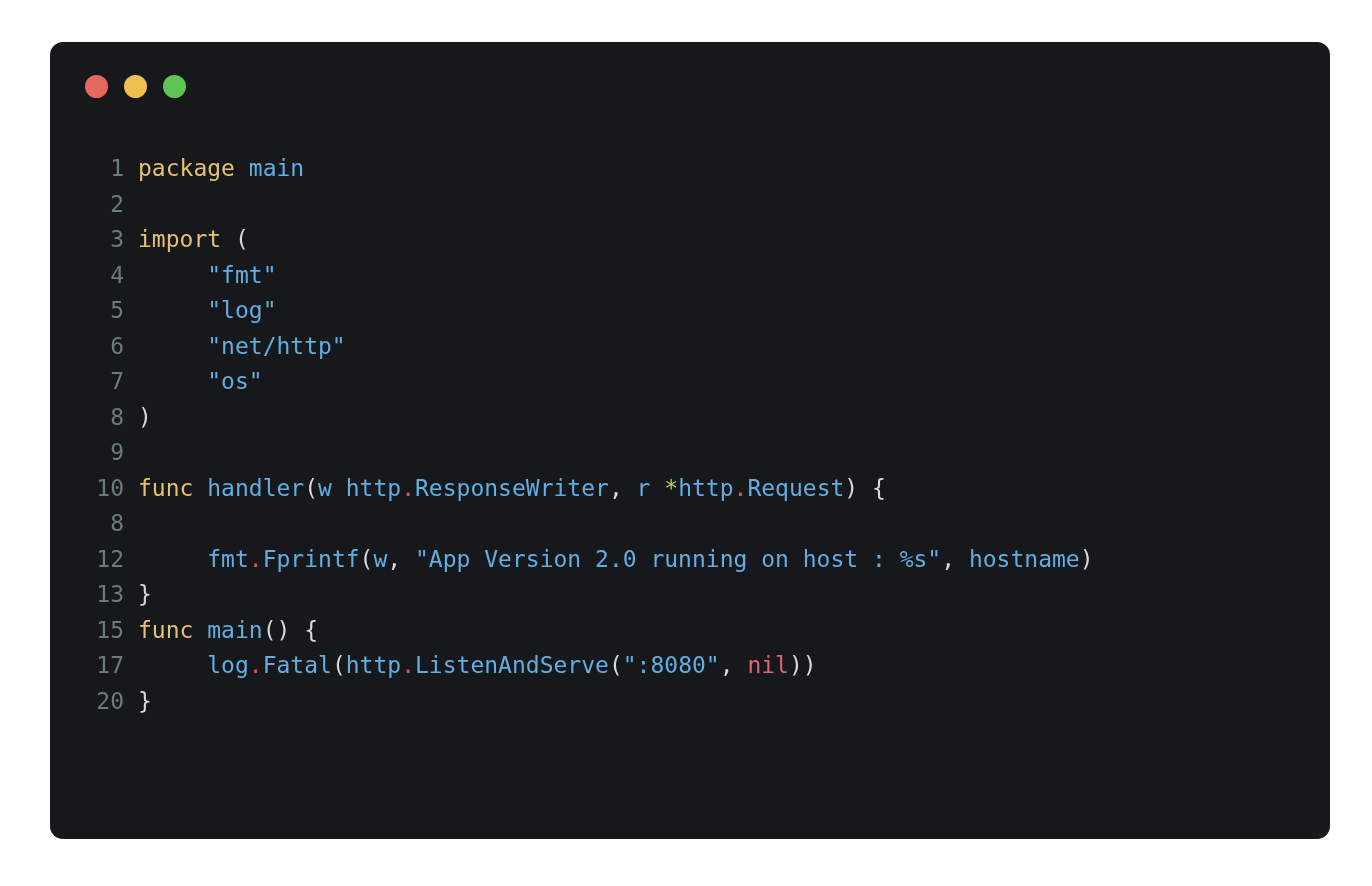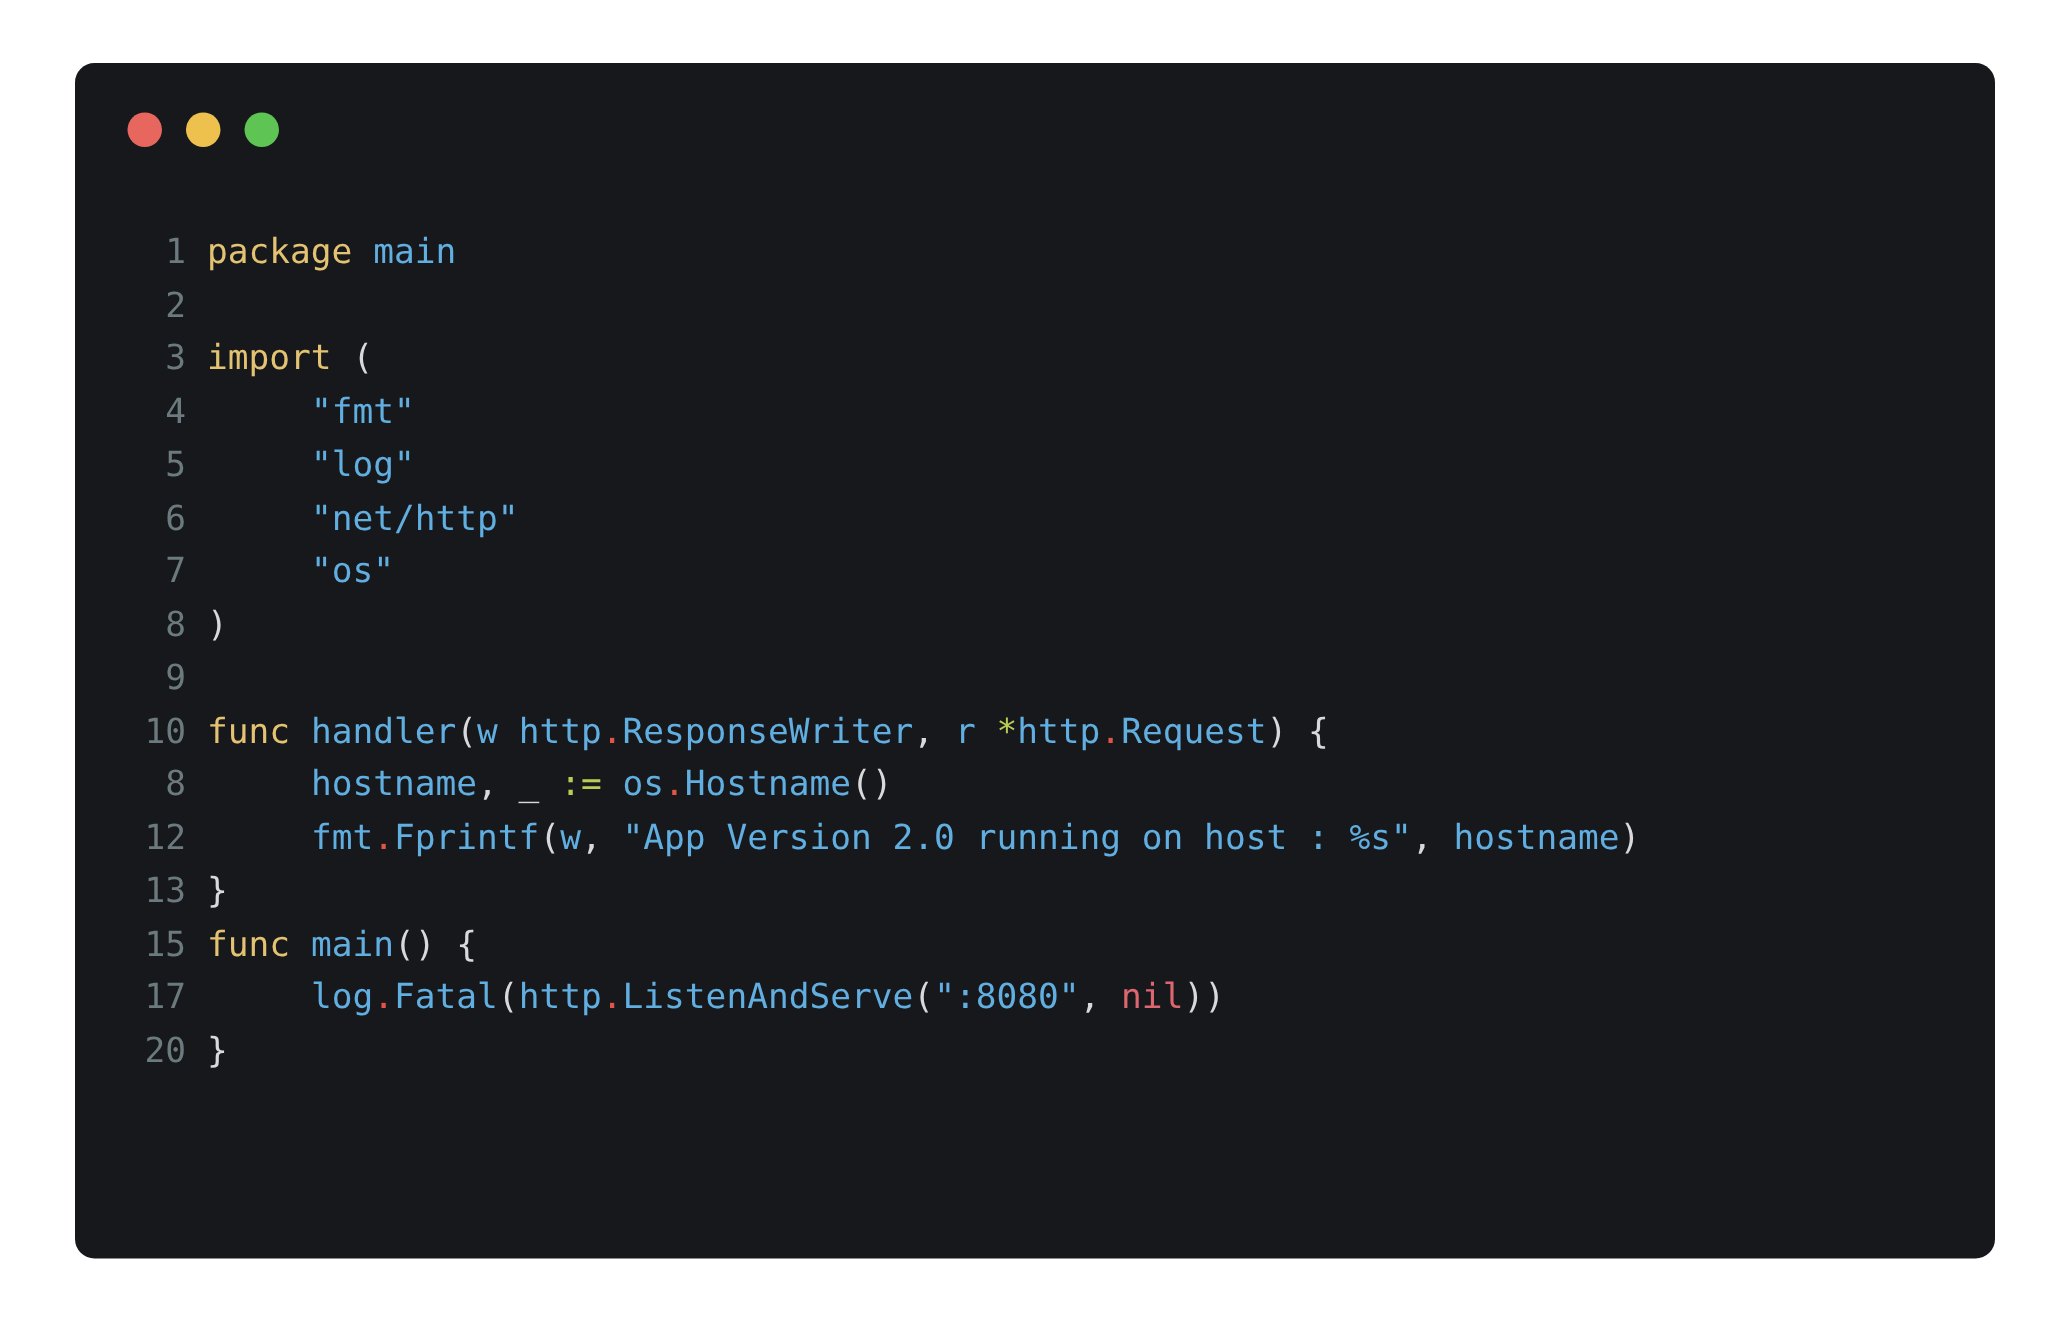--- a/index.html
+++ b/index.html
@@ -80,21 +80,21 @@
         <div class="line"><span class="ln">1</span><span class="lc"><span class="c-kw">package</span><span class="c-pl"> </span><span class="c-id">main</span></span></div>
         <div class="line"><span class="ln">2</span><span class="lc"></span></div>
         <div class="line"><span class="ln">3</span><span class="lc"><span class="c-kw">import</span><span class="c-pl"> </span><span class="c-pn">(</span></span></div>
         <div class="line"><span class="ln">4</span><span class="lc"><span class="c-pl">	</span><span class="c-str">"fmt"</span></span></div>
         <div class="line"><span class="ln">5</span><span class="lc"><span class="c-pl">	</span><span class="c-str">"log"</span></span></div>
         <div class="line"><span class="ln">6</span><span class="lc"><span class="c-pl">	</span><span class="c-str">"net/http"</span></span></div>
         <div class="line"><span class="ln">7</span><span class="lc"><span class="c-pl">	</span><span class="c-str">"os"</span></span></div>
         <div class="line"><span class="ln">8</span><span class="lc"><span class="c-pn">)</span></span></div>
         <div class="line"><span class="ln">9</span><span class="lc"></span></div>
         <div class="line"><span class="ln">10</span><span class="lc"><span class="c-kw">func</span><span class="c-pl"> </span><span class="c-id">handler</span><span class="c-pn">(</span><span class="c-id">w</span><span class="c-pl"> </span><span class="c-id">http</span><span class="c-dot">.</span><span class="c-id">ResponseWriter</span><span class="c-pn">, </span><span class="c-id">r</span><span class="c-pl"> </span><span class="c-op">*</span><span class="c-id">http</span><span class="c-dot">.</span><span class="c-id">Request</span><span class="c-pn">) {</span></span></div>
-        <div class="line"><span class="ln">8</span><span class="lc"><span class="c-pl">	</span><span class="c-id">hostname</span><span class="c-pn">, _ </span><span class="c-op">:=</span><span class="c-pl"> </span><span class="c-id">os</span><span class="c-dot">.</span><span class="c-id">Hostname</span><span class="c-pn">()</span></span></div>
+        <div class="line"><span class="ln">8</span></div>
         <div class="line"><span class="ln">12</span><span class="lc"><span class="c-pl">	</span><span class="c-id">fmt</span><span class="c-dot">.</span><span class="c-id">Fprintf</span><span class="c-pn">(</span><span class="c-id">w</span><span class="c-pn">, </span><span class="c-str">"App Version 2.0 running on host : %s"</span><span class="c-pn">, </span><span class="c-id">hostname</span><span class="c-pn">)</span></span></div>
         <div class="line"><span class="ln">13</span><span class="lc"><span class="c-pn">}</span></span></div>
         <div class="line"><span class="ln">15</span><span class="lc"><span class="c-kw">func</span><span class="c-pl"> </span><span class="c-id">main</span><span class="c-pn">() {</span></span></div>
         <div class="line"><span class="ln">17</span><span class="lc"><span class="c-pl">	</span><span class="c-id">log</span><span class="c-dot">.</span><span class="c-id">Fatal</span><span class="c-pn">(</span><span class="c-id">http</span><span class="c-dot">.</span><span class="c-id">ListenAndServe</span><span class="c-pn">(</span><span class="c-str">":8080"</span><span class="c-pn">, </span><span class="c-nil">nil</span><span class="c-pn">))</span></span></div>
         <div class="line"><span class="ln">20</span><span class="lc"><span class="c-pn">}</span></span></div>
       </div>
   </div>
 </div>
 
 </body></html>

